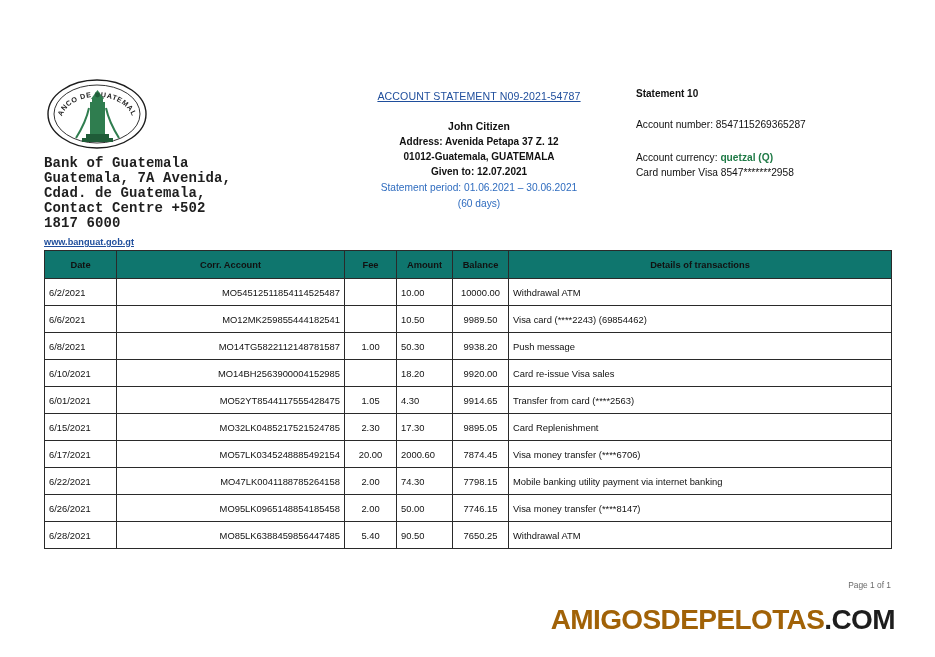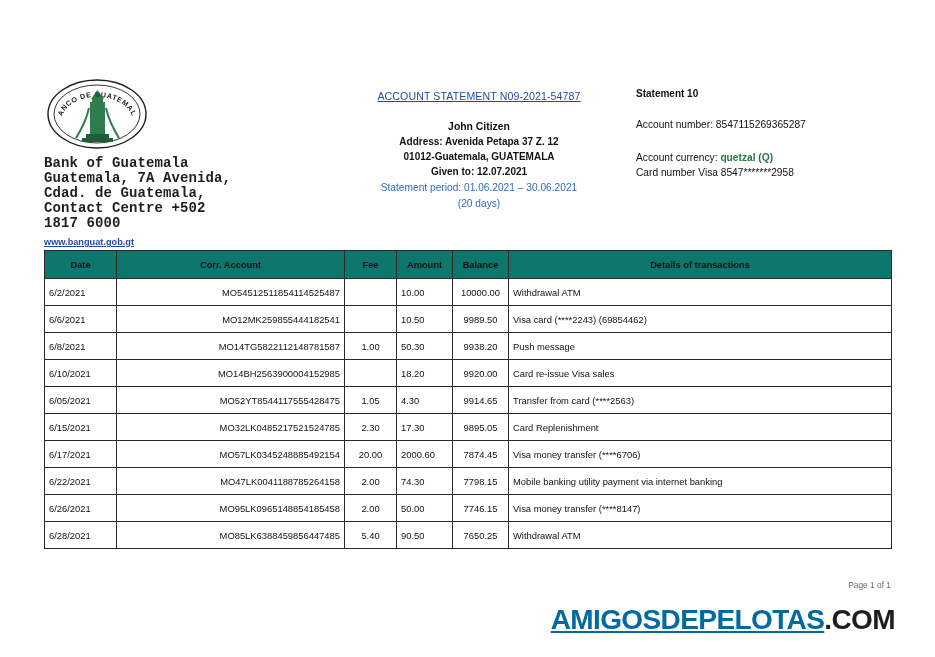--- a/index.html
+++ b/index.html
@@ -166,21 +166,21 @@
   }
   .watermark {
     position: absolute;
     right: 40px;
     top: 604px;
     font-size: 28px;
     font-weight: bold;
     letter-spacing: -0.6px;
     font-family: "Liberation Sans", sans-serif;
   }
-  .wm-green { color: #0369a1; text-decoration: underline; }
+  .wm-green { color: #a16207; }
   .wm-dark { color: #1d1d1d; }
 </style>
 </head>
 <body>
 
 <div class="page">
 
   <div class="header">
 
     <div class="logo-block">
@@ -209,21 +209,21 @@
       <a class="org-link" href="#">www.banguat.gob.gt</a>
     </div>
 
     <div class="center-block">
       <div class="stmt-title">ACCOUNT STATEMENT N09-2021-54787</div>
       <div class="stmt-name">John Citizen</div>
       <div class="stmt-line">Address: Avenida Petapa 37 Z. 12</div>
       <div class="stmt-line">01012-Guatemala, GUATEMALA</div>
       <div class="stmt-line">Given to: 12.07.2021</div>
       <div class="stmt-period">Statement period: 01.06.2021 – 30.06.2021</div>
-      <div class="stmt-period">(20 days)</div>
+      <div class="stmt-period">(60 days)</div>
     </div>
 
     <div class="right-block">
       <div class="right-strong">Statement  10</div>
       <div class="right-line">Account number: 8547115269365287</div>
       <div class="right-line right-gap">
         <span>Account currency:</span>
         <span class="accent-bold">quetzal (Q)</span>
       </div>
       <div class="right-line">Card number Visa  8547*******2958</div>
@@ -268,21 +268,21 @@
       </tr>
       <tr>
         <td class="c-date">6/10/2021</td>
         <td class="c-acct">MO14BH2563900004152985</td>
         <td class="c-fee"></td>
         <td class="c-amt">18.20</td>
         <td class="c-bal">9920.00</td>
         <td class="c-det">Card re-issue Visa sales</td>
       </tr>
       <tr>
-        <td class="c-date">6/05/2021</td>
+        <td class="c-date">6/01/2021</td>
         <td class="c-acct">MO52YT8544117555428475</td>
         <td class="c-fee">1.05</td>
         <td class="c-amt">4.30</td>
         <td class="c-bal">9914.65</td>
         <td class="c-det">Transfer from card (****2563)</td>
       </tr>
       <tr>
         <td class="c-date">6/15/2021</td>
         <td class="c-acct">MO32LK0485217521524785</td>
         <td class="c-fee">2.30</td>

